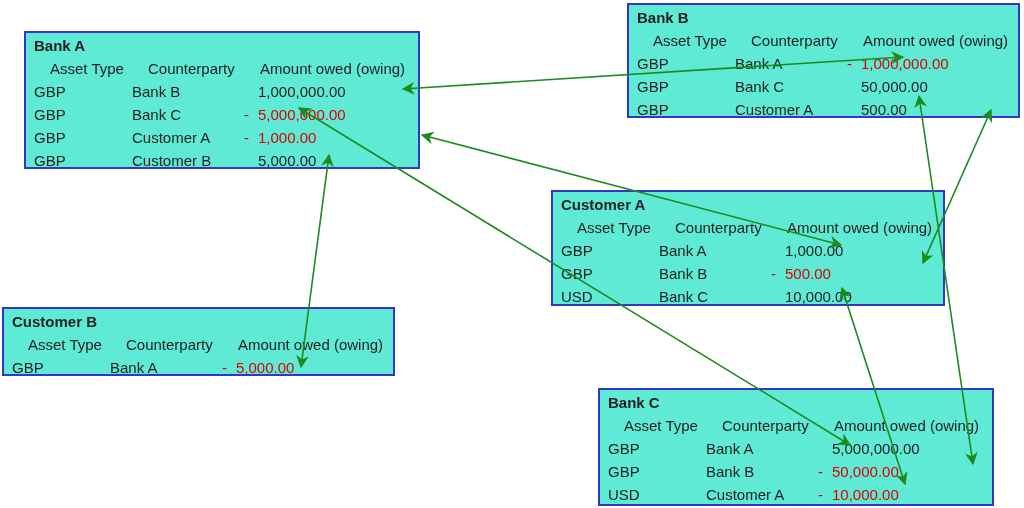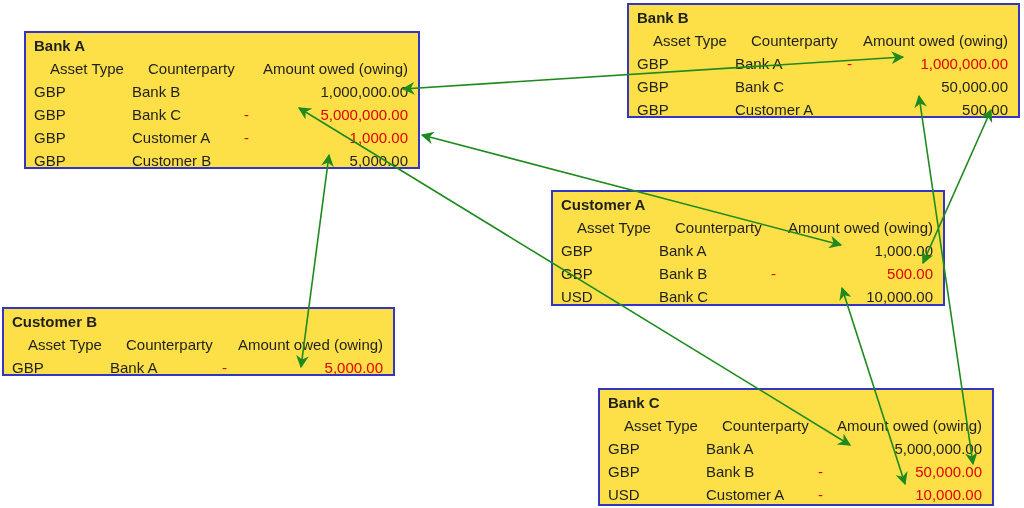--- a/index.html
+++ b/index.html
@@ -15,41 +15,41 @@
     background:#ffffff;
     font-family:"Liberation Sans",sans-serif;
     font-size:15px;
     color:var(--text);
     overflow:hidden;
   }
   .entity-box{
     position:absolute;
     box-sizing:border-box;
     border:2px solid var(--box-border);
-    background:#fde047;
+    background:#5eead4;
     padding-top:1px;
   }
   .box-title{
     font-weight:bold;
     line-height:23px;
     padding-left:8px;
     white-space:nowrap;
   }
   .row{
     display:grid;
     grid-template-columns:98px 112px 14px 1fr;
     padding:0 10px 0 8px;
     line-height:23px;
   }
   .row.header-row{
     grid-template-columns:98px 112px 1fr;
     padding-left:24px;
   }
   .cell{white-space:nowrap;}
-  .cell.amt,.cell.amt-header{text-align:right;}
+  .cell.amt,.cell.amt-header{}
   .cell.dash{color:var(--negative);}
   .cell.amt.neg{color:var(--negative);}
   #arrow-layer{
     position:absolute;
     left:0;top:0;
     width:1024px;height:508px;
     z-index:5;
     pointer-events:none;
   }
 </style>

